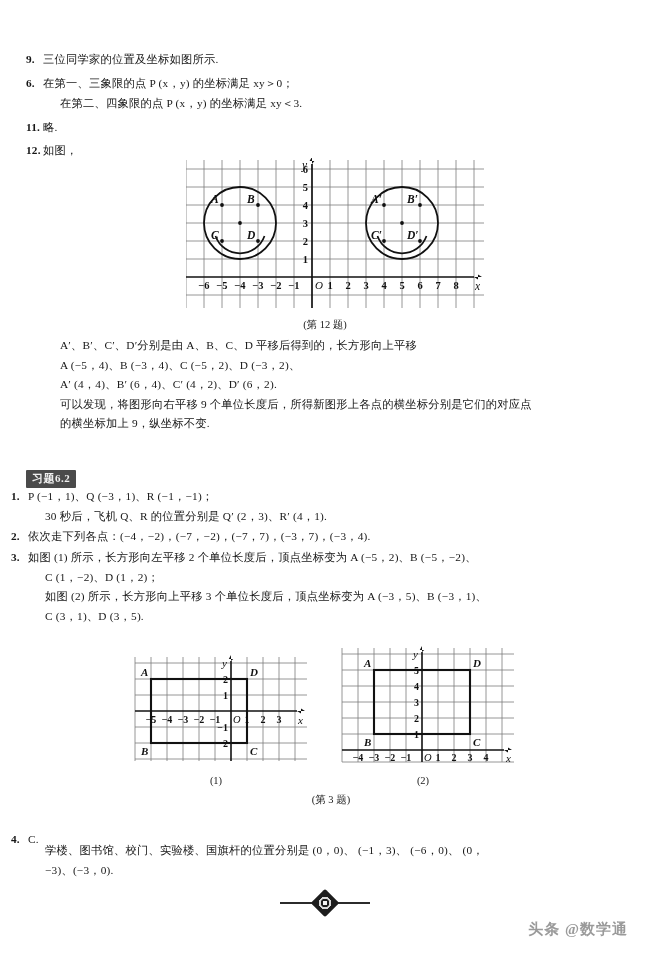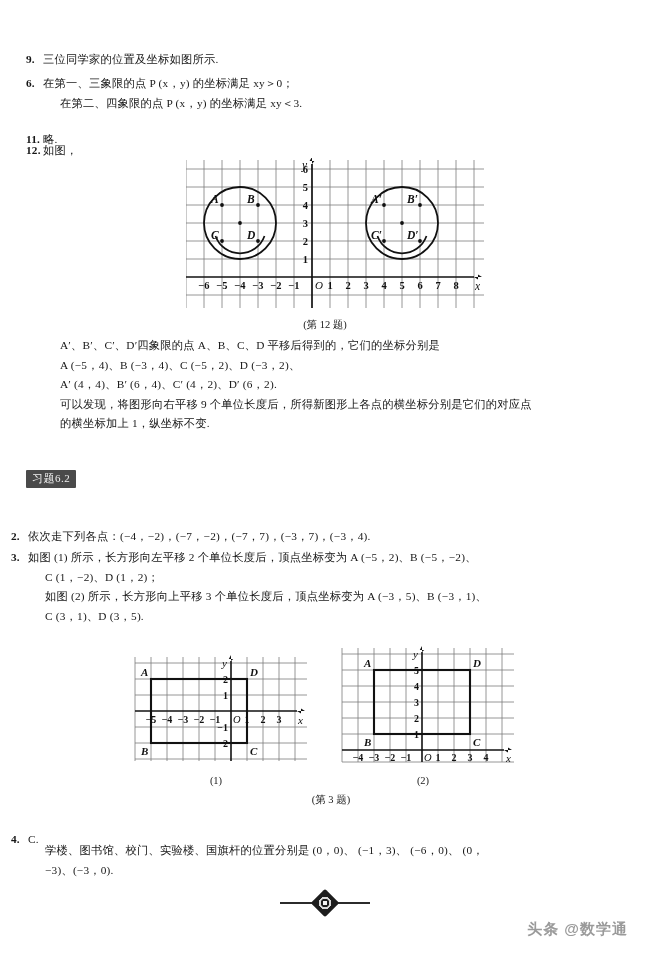--- a/index.html
+++ b/index.html
@@ -46,21 +46,21 @@
   }
 
   
   .sec-head {
     position: absolute;
     left: 26px;
     top: 470px;
     background: #4a4a4a;
     color: #efefef;
     font-size: 11px;
-    font-weight: normal;
+    font-weight: bold;
     padding: 1px 6px 2px 6px;
     letter-spacing: 0.5px;
     filter: blur(0.45px);
     border-radius: 1px;
   }
 
   
   .fig { position: absolute; }
   .fig svg { display: block; }
   .cap {
@@ -95,39 +95,39 @@
 
   
   .watermark {
     position: absolute;
     right: 22px;
     top: 920px;
     font-size: 15px;
     font-weight: bold;
     color: #8d8d8d;
     letter-spacing: 1px;
-    font-family: Liberation Sans, sans-serif;
+    font-family: Liberation Serif, serif;
     opacity: .88;
   }
 </style>
 </head>
 <body>
 
 <div class="page">
 
   <div class="txt-block" style="left:43px; top:50px;">
     <span class="ln"><span class="num">9.</span><span>三位同学家的位置及坐标如图所示.</span></span>
   </div>
 
   <div class="txt-block" style="left:43px; top:74px;">
     <span class="ln"><span class="num">6.</span><span>在第一、三象限的点 P (x，y) 的坐标满足 xy＞0；</span></span>
     <span class="ln indent">在第二、四象限的点 P (x，y) 的坐标满足 xy＜3.</span>
   </div>
 
-  <div class="txt-block" style="left:43px; top:118px;margin-top:12px;">
+  <div class="txt-block" style="left:43px; top:118px;">
     <span class="ln"><span class="num">11.</span><span>略.</span></span>
   </div>
 
   <div class="txt-block" style="left:43px; top:141px;">
     <span class="ln"><span class="num">12.</span><span>如图，</span></span>
   </div>
 
   <div class="fig" style="left:186px; top:158px;">
     <svg width="300" height="152" viewBox="0 0 300 152">
       <defs>
@@ -234,29 +234,33 @@
 
       <text x="129" y="131" font-family="Liberation Serif, serif" font-style="italic" font-size="11" fill="#111">O</text>
       <text x="289" y="132" font-family="Liberation Serif, serif" font-style="italic" font-size="11.5" fill="#111">x</text>
       <text x="116" y="11" font-family="Liberation Serif, serif" font-style="italic" font-size="11.5" fill="#111">y</text>
     </svg>
   </div>
 
   <div class="cap" style="left:0; right:0; top:318px;">(第 12 题)</div>
 
   <div class="txt-block" style="left:60px; top:336px;">
-    <span class="ln">A′、B′、C′、D′四象限的点 A、B、C、D 平移后得到的，它们的坐标分别是</span>
+    <span class="ln">A′、B′、C′、D′分别是由 A、B、C、D 平移后得到的，长方形向上平移</span>
     <span class="ln">A (−5，4)、B (−3，4)、C (−5，2)、D (−3，2)、</span>
     <span class="ln">A′ (4，4)、B′ (6，4)、C′ (4，2)、D′ (6，2).</span>
     <span class="ln">可以发现，将图形向右平移 9 个单位长度后，所得新图形上各点的横坐标分别是它们的对应点</span>
-    <span class="ln">的横坐标加上 1，纵坐标不变.</span>
+    <span class="ln">的横坐标加上 9，纵坐标不变.</span>
   </div>
 
   <div class="sec-head">习题6.2</div>
 
+  <div class="txt-block" style="left:28px; top:487px;">
+    <span class="ln"><span class="num">1.</span><span>P (−1，1)、Q (−3，1)、R (−1，−1)；</span></span>
+    <span class="ln indent">30 秒后，飞机 Q、R 的位置分别是 Q′ (2，3)、R′ (4，1).</span>
+  </div>
 
   <div class="txt-block" style="left:28px; top:527px;">
     <span class="ln"><span class="num">2.</span><span>依次走下列各点：(−4，−2)，(−7，−2)，(−7，7)，(−3，7)，(−3，4).</span></span>
   </div>
 
   <div class="txt-block" style="left:28px; top:548px;">
     <span class="ln"><span class="num">3.</span><span>如图 (1) 所示，长方形向左平移 2 个单位长度后，顶点坐标变为 A (−5，2)、B (−5，−2)、</span></span>
     <span class="ln indent">C (1，−2)、D (1，2)；</span>
     <span class="ln indent">如图 (2) 所示，长方形向上平移 3 个单位长度后，顶点坐标变为 A (−3，5)、B (−3，1)、</span>
     <span class="ln indent">C (3，1)、D (3，5).</span>

